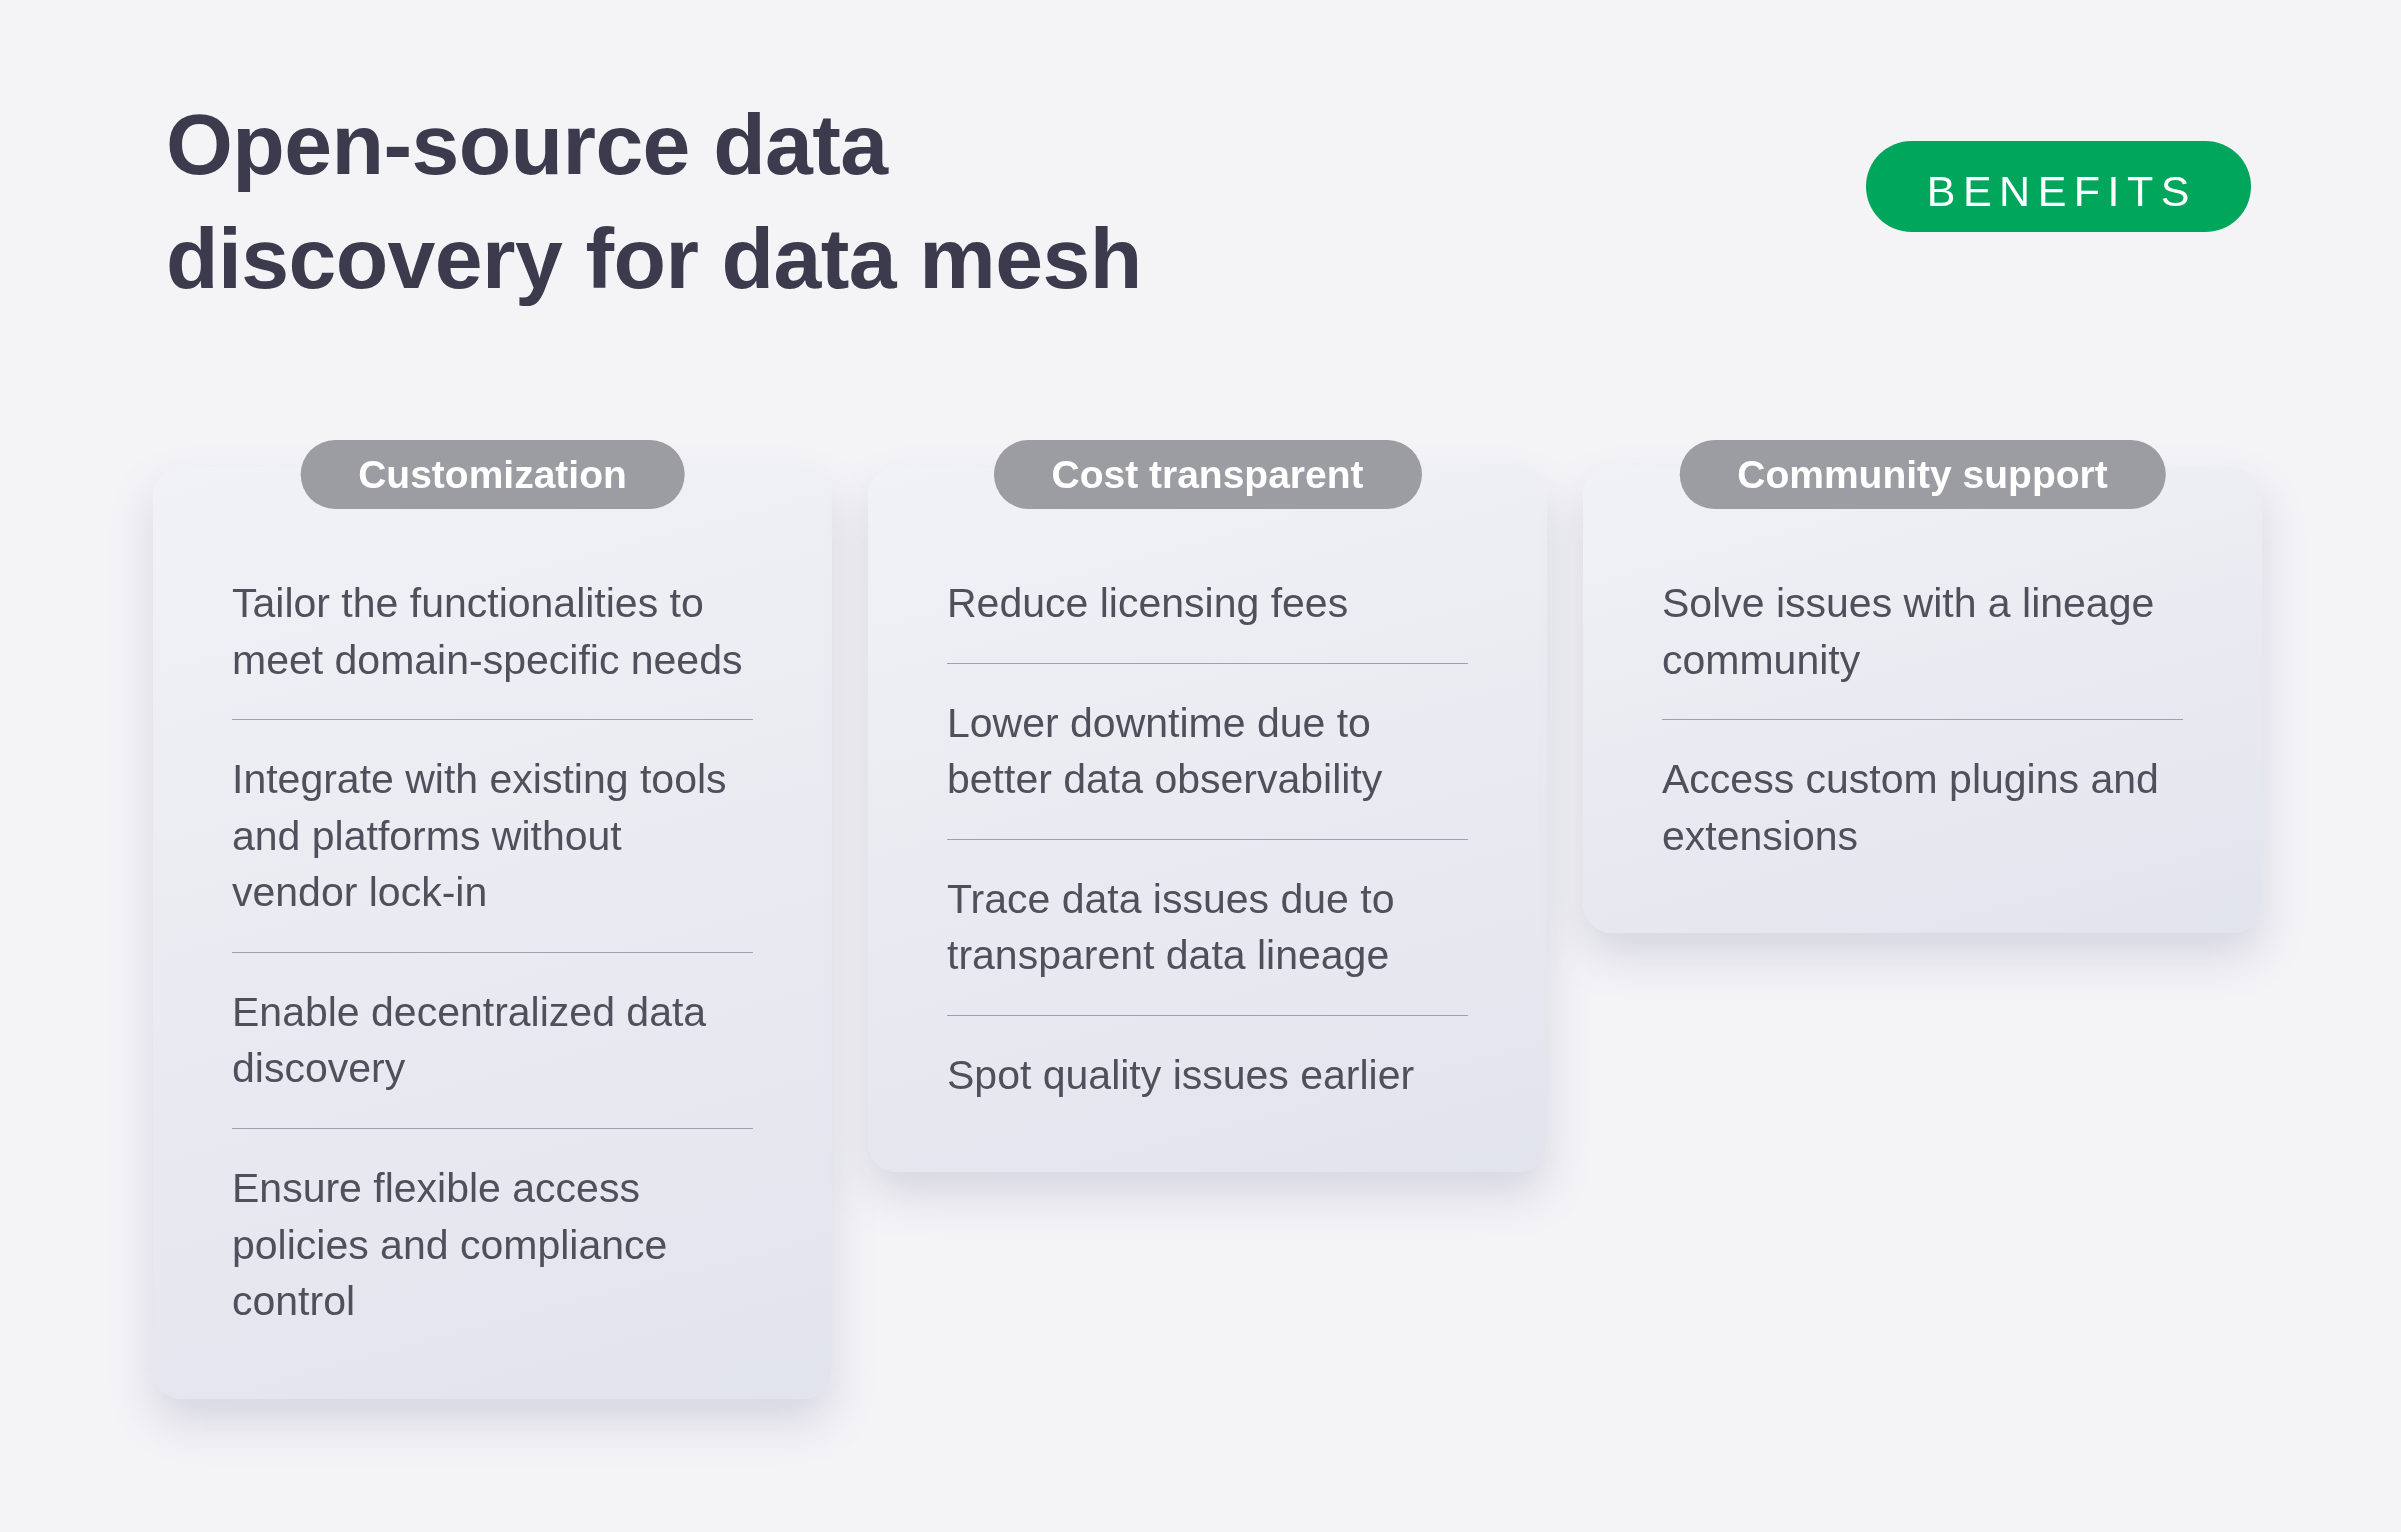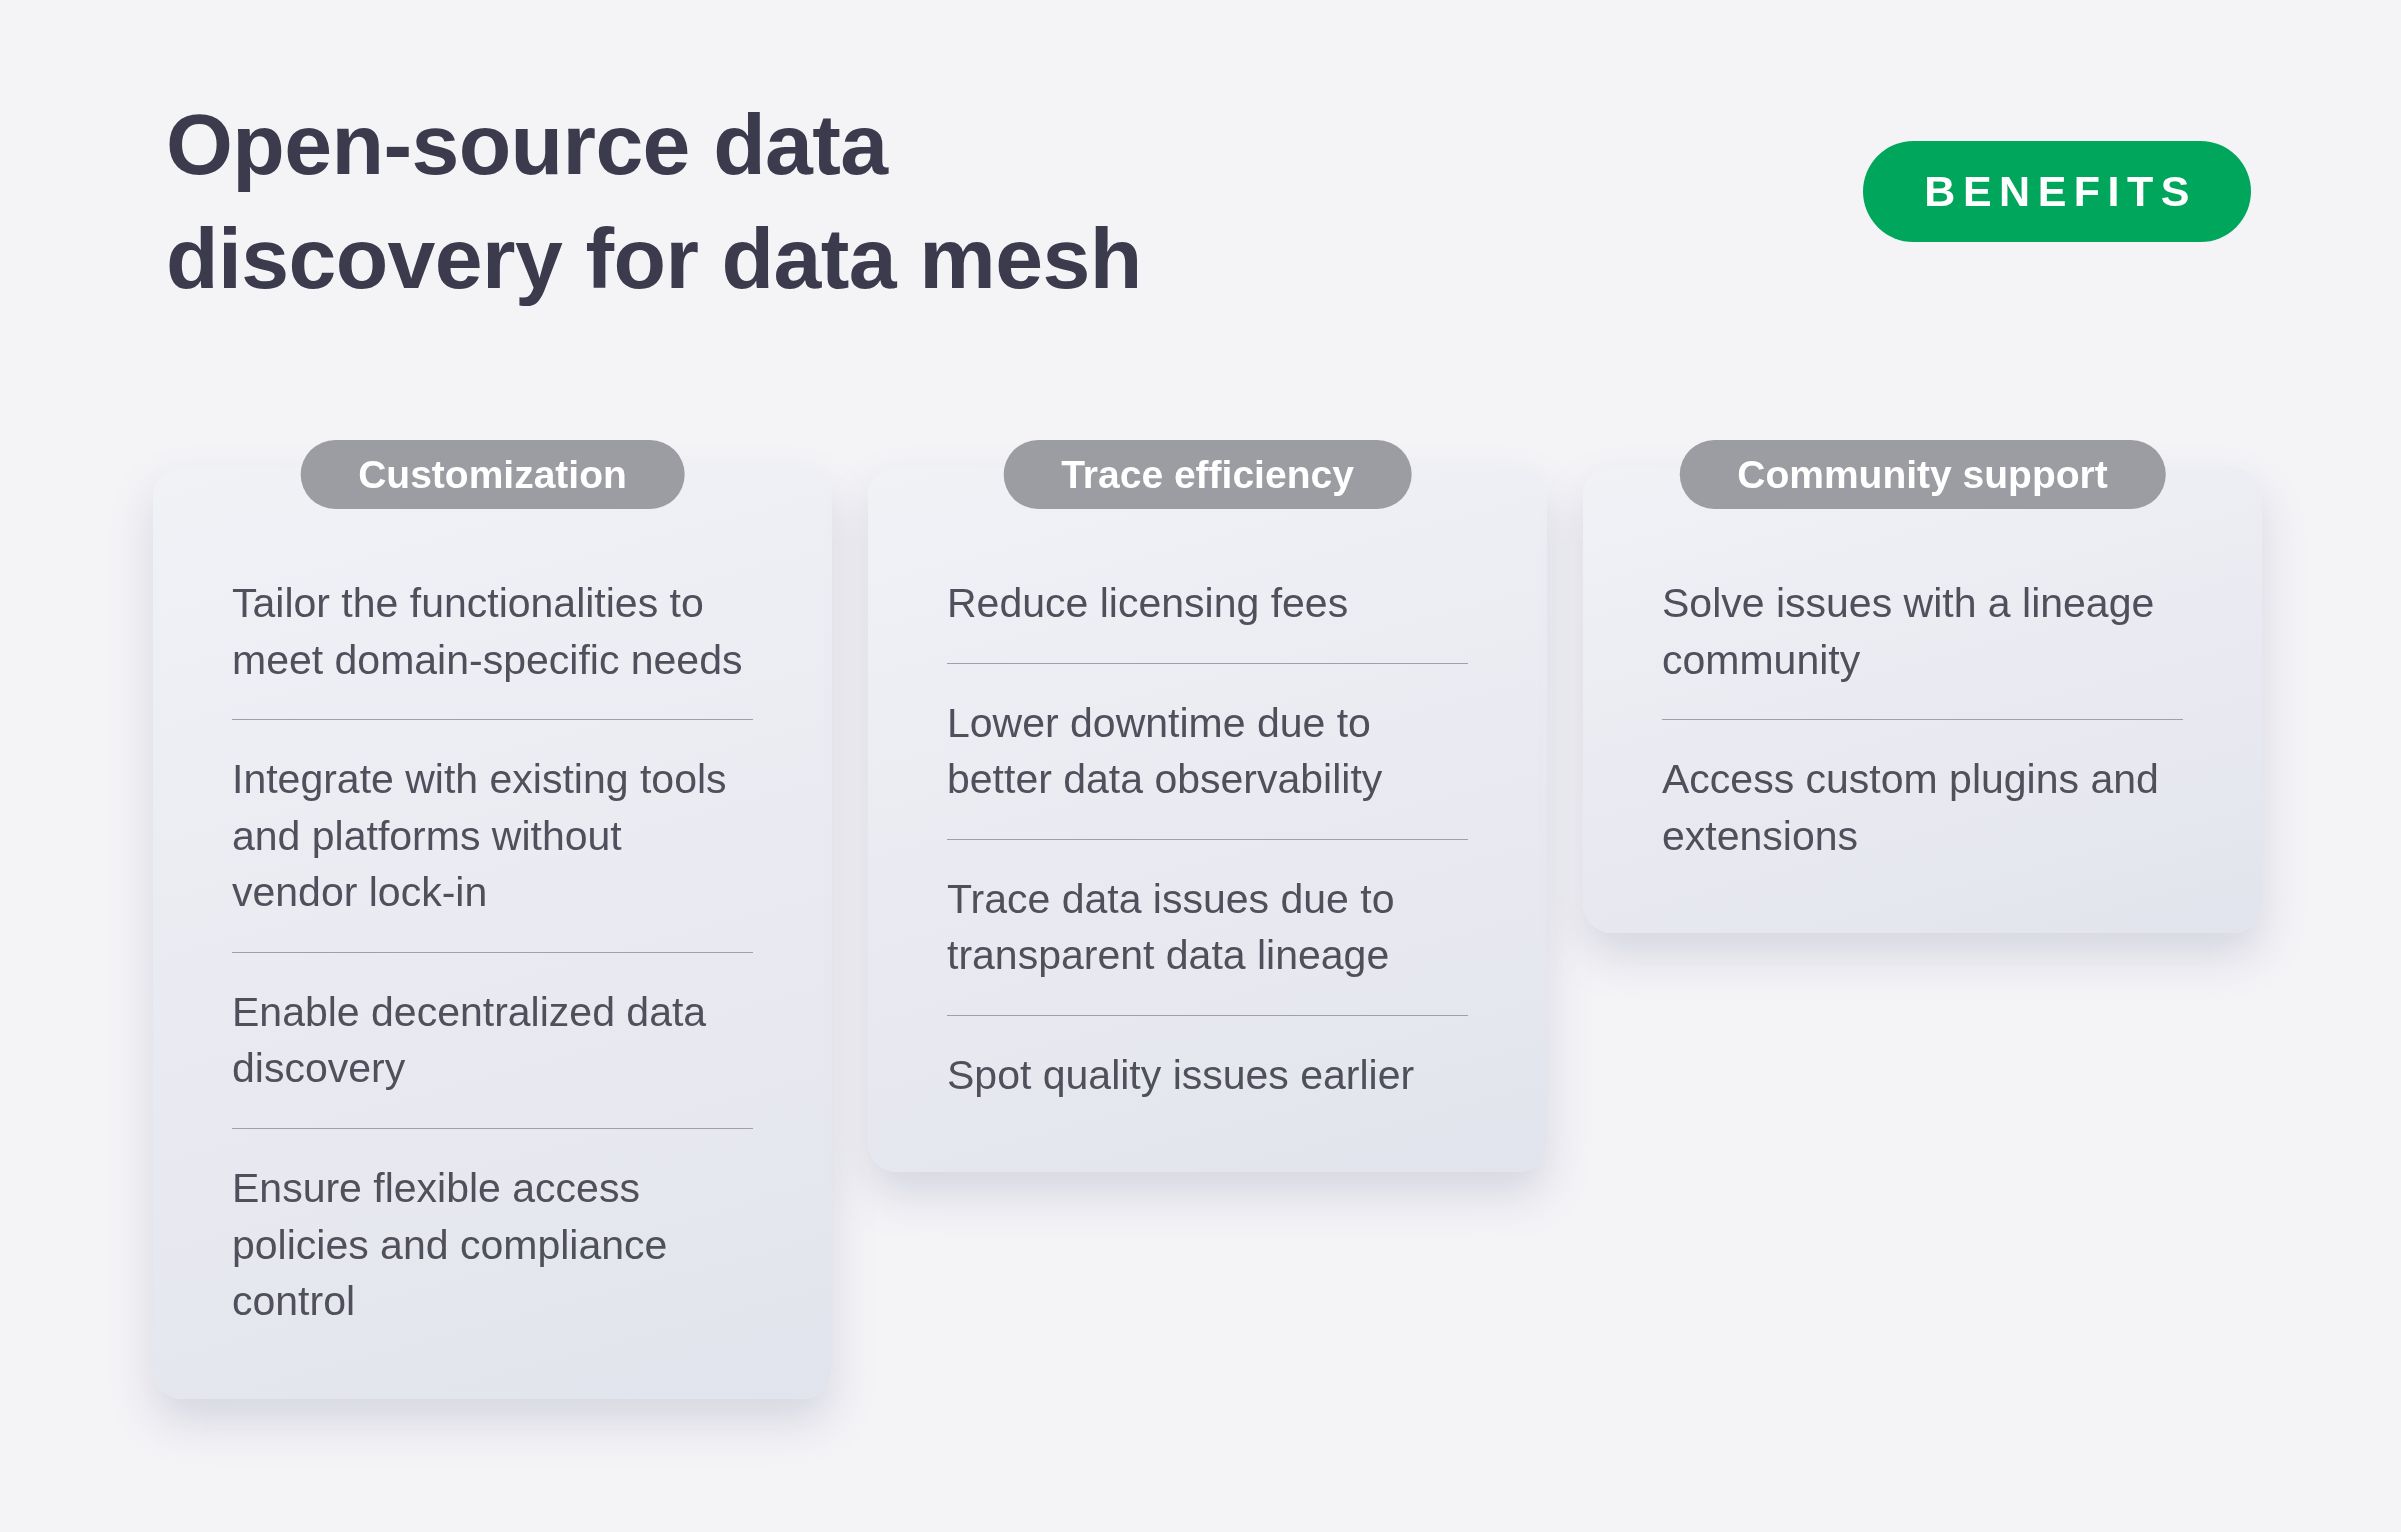--- a/index.html
+++ b/index.html
@@ -27,23 +27,23 @@
     color: #3b3b4d;
     letter-spacing: -0.6px;
   }
   .benefits-badge {
     position: absolute;
     top: 141px;
     right: 150px;
     background: #00a65c;
     color: #ffffff;
     font-size: 43px;
-    font-weight: 700;
+    font-weight: 400;
     letter-spacing: 7.5px;
-    padding: 26px 54px 26px 61px; 
+    padding: 26px 54px 16px 61px; 
     border-radius: 625px;
     white-space: nowrap;
   }
 
   
   .cards-row {
     position: absolute;
     left: 153px;
     top: 467px;
     display: flex;
@@ -100,21 +100,21 @@
     <div class="card-pill">Customization</div>
     <div class="card-items">
       <div class="item">Tailor the functionalities to meet domain-specific needs</div>
       <div class="item">Integrate with existing tools and platforms without vendor lock-in</div>
       <div class="item">Enable decentralized data discovery</div>
       <div class="item">Ensure flexible access policies and compliance control</div>
     </div>
   </div>
 
   <div class="card">
-    <div class="card-pill">Trace efficiency</div>
+    <div class="card-pill">Cost transparent</div>
     <div class="card-items">
       <div class="item">Reduce licensing fees</div>
       <div class="item">Lower downtime due to better data observability</div>
       <div class="item">Trace data issues due to transparent data lineage</div>
       <div class="item">Spot quality issues earlier</div>
     </div>
   </div>
 
   <div class="card">
     <div class="card-pill">Community support</div>

